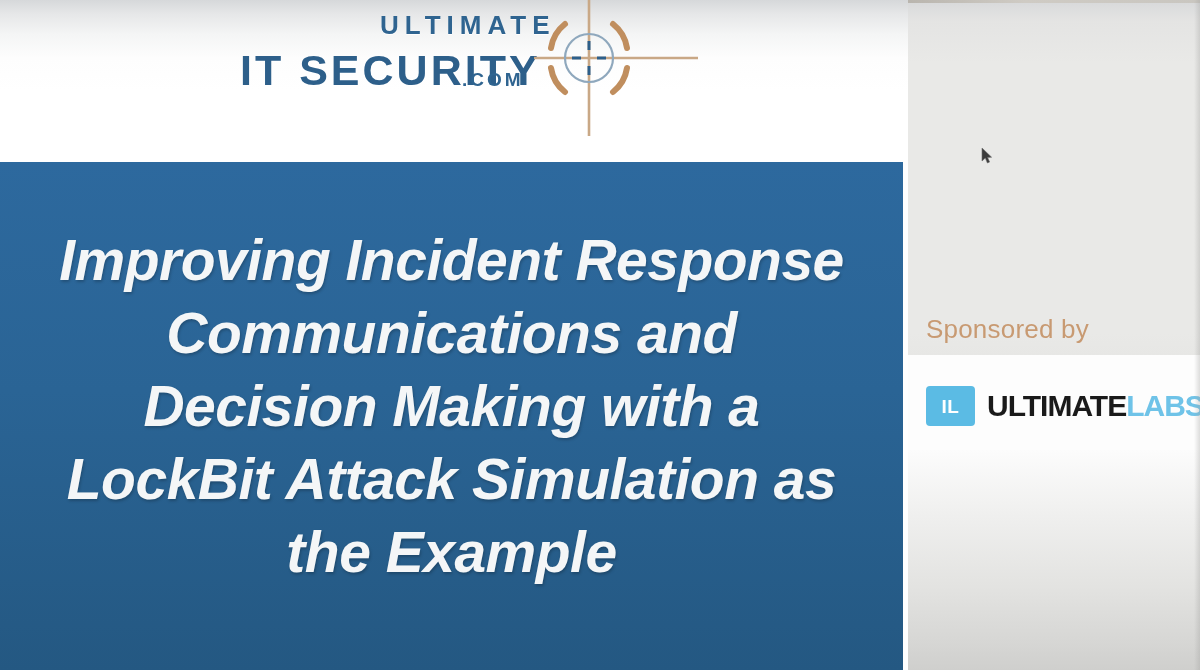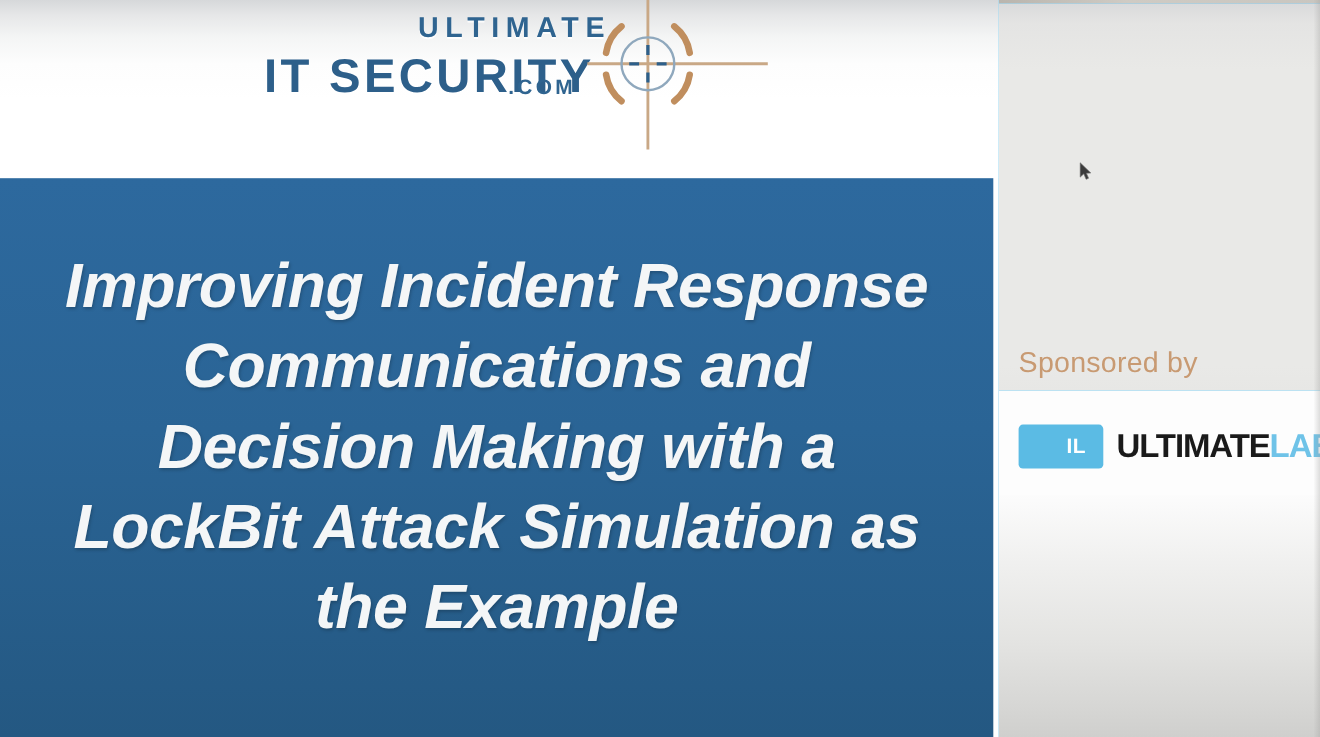--- a/index.html
+++ b/index.html
@@ -190,21 +190,20 @@
   }
   .il-badge {
     width: 49px;
     height: 40px;
     border-radius: 4px;
     background: #5bbbe4;
     display: flex;
     align-items: center;
     justify-content: center;
     flex: 0 0 auto;
-    padding-left: 28px;
   }
   .il-badge-text {
     font-family: "Liberation Sans", sans-serif;
     font-size: 19px;
     font-weight: bold;
     color: #ffffff;
     letter-spacing: 0.5px;
     line-height: 1;
   }
   .il-wordmark {

